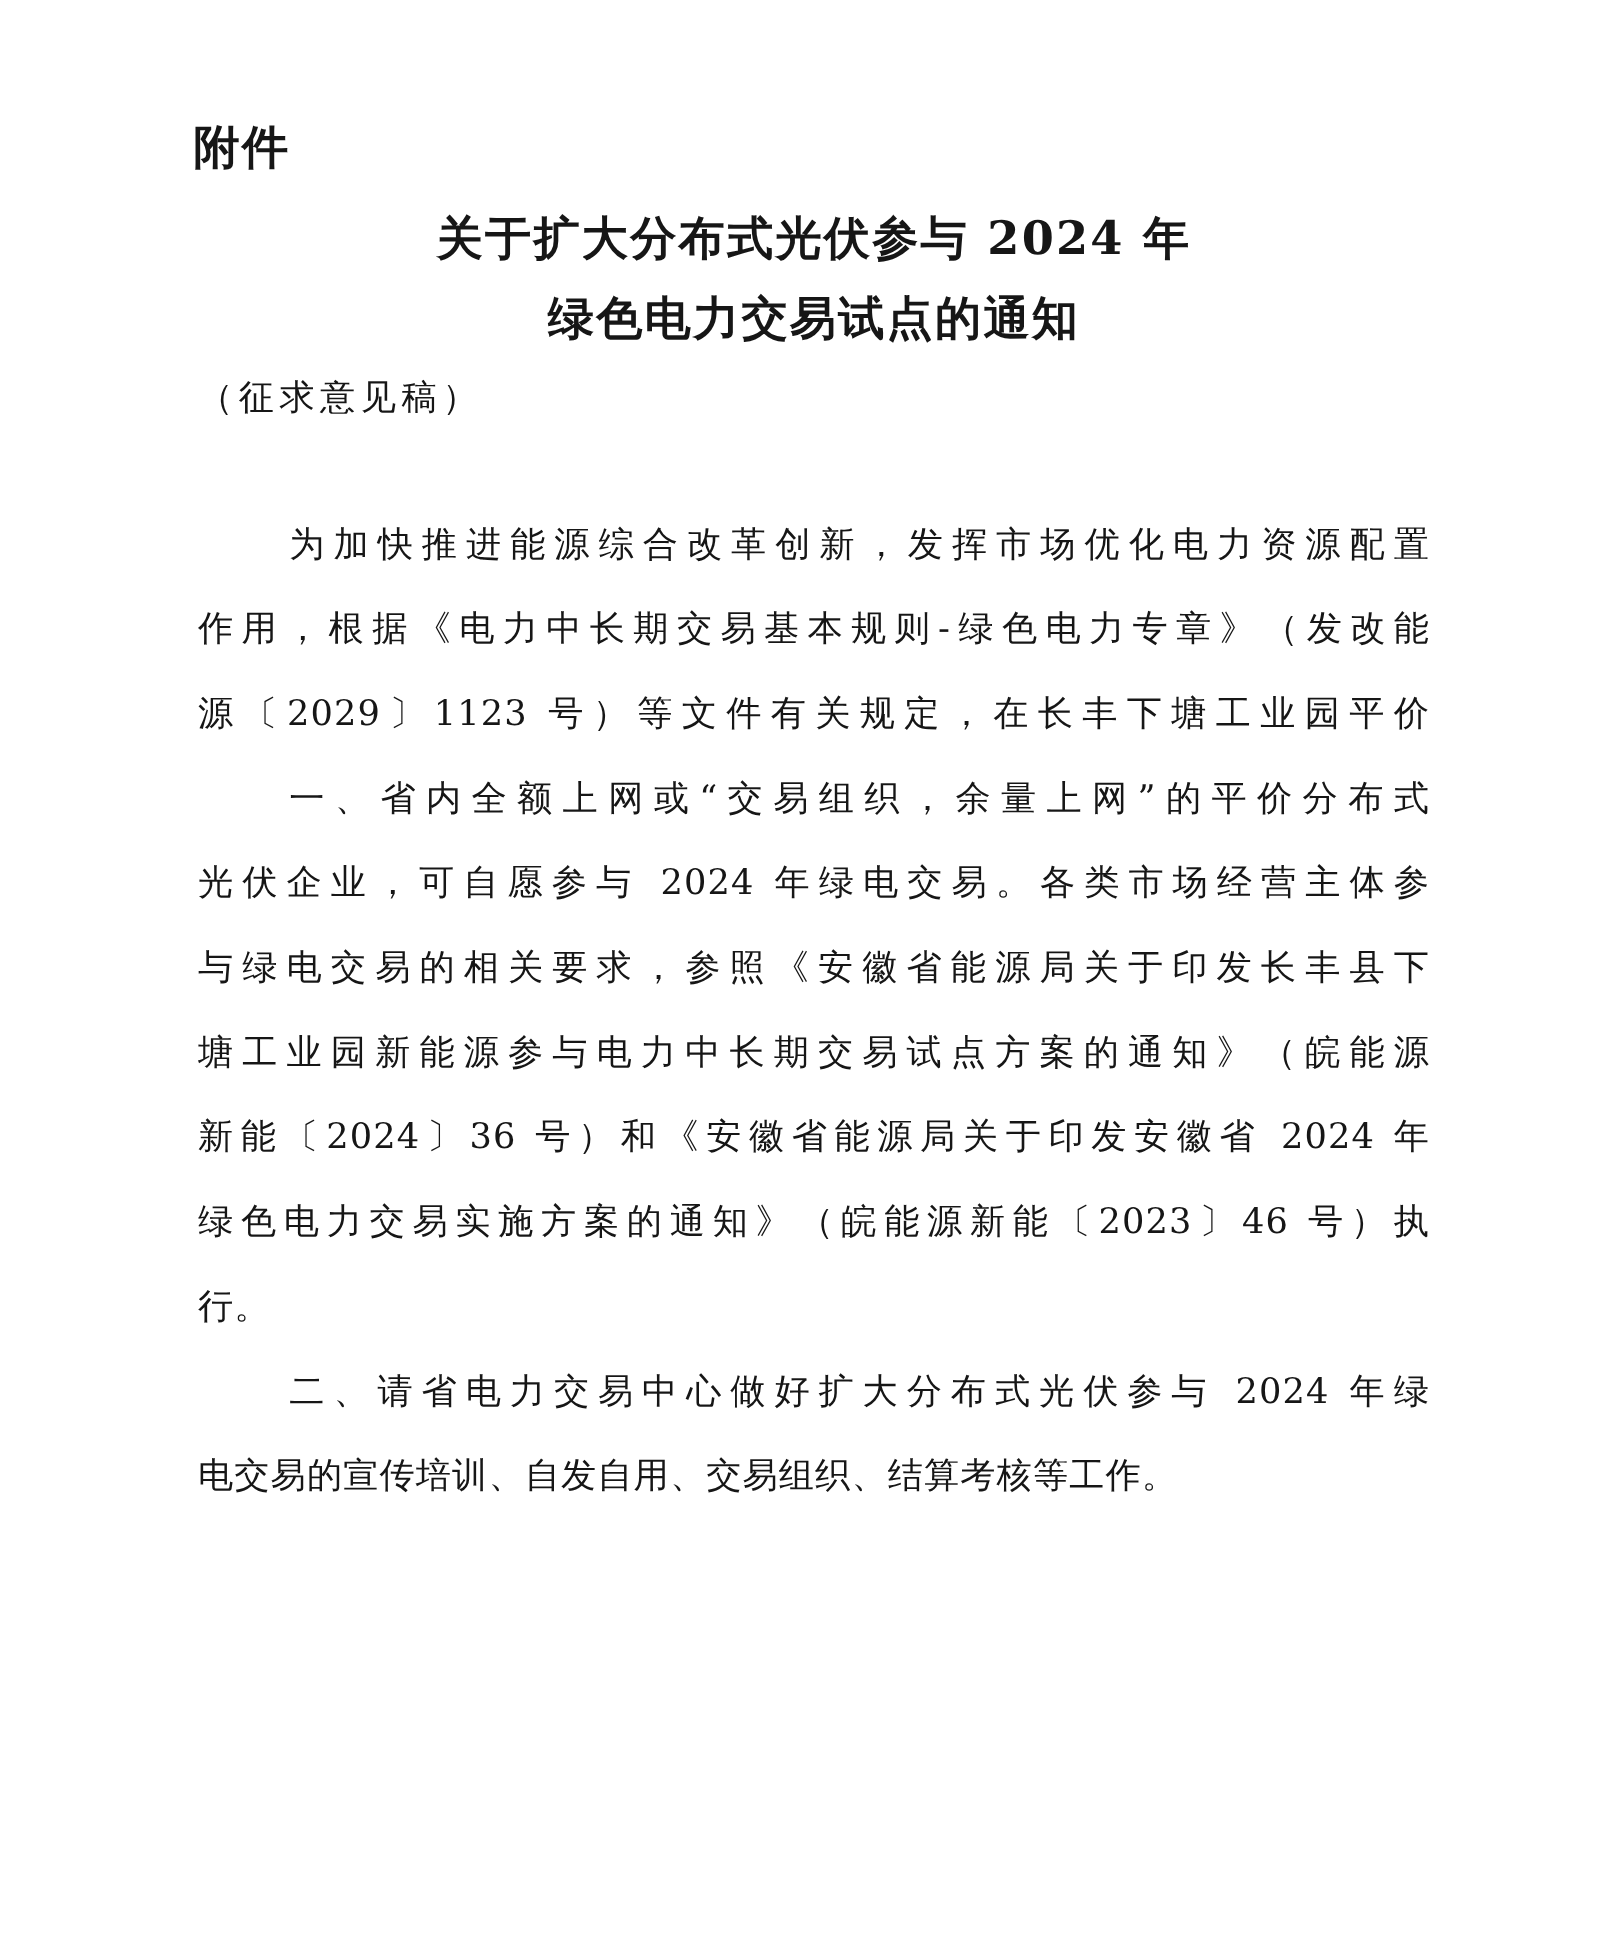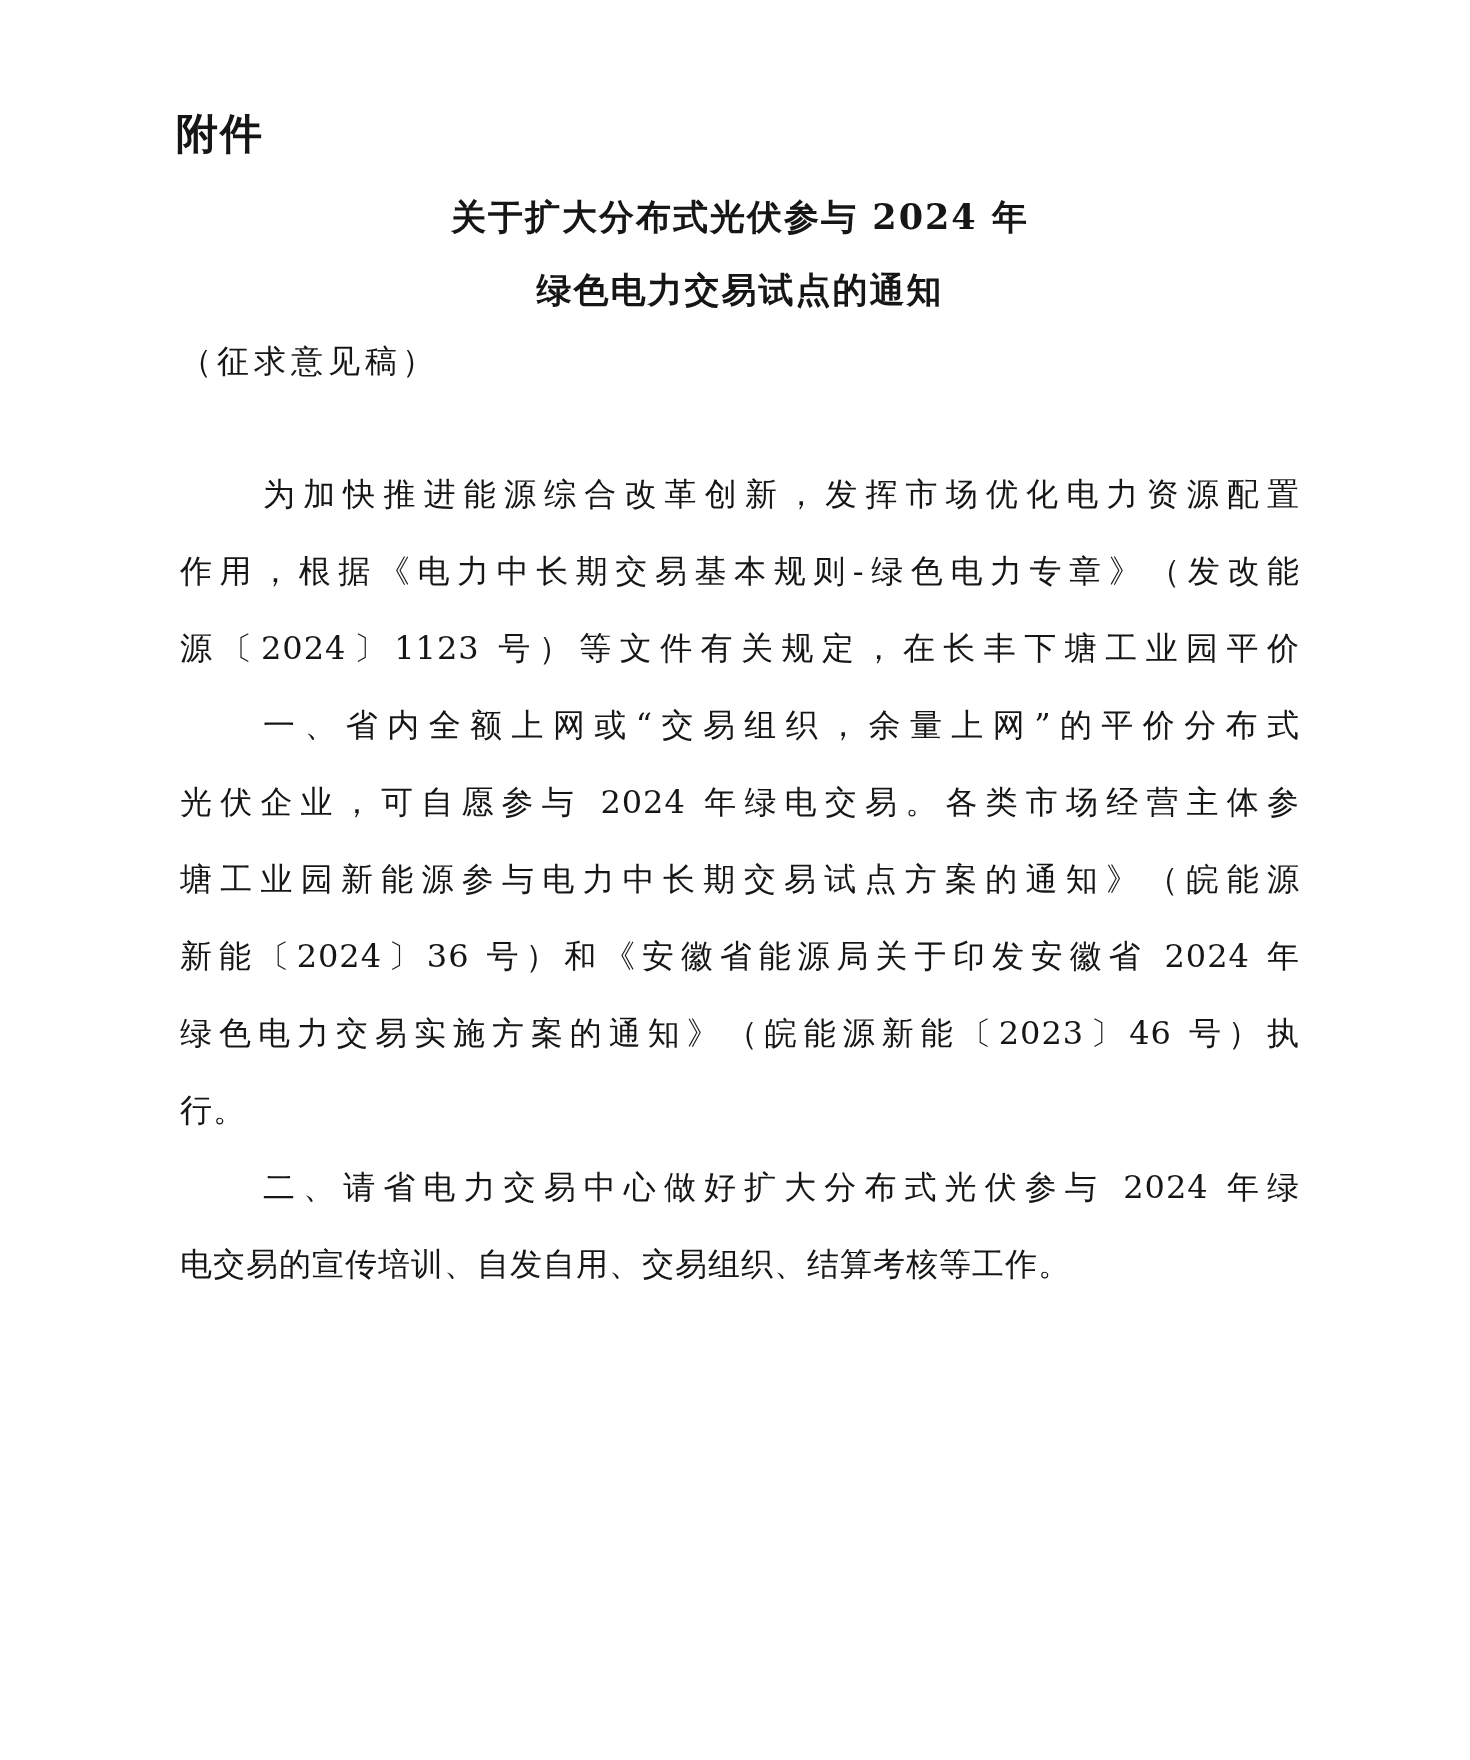--- a/index.html
+++ b/index.html
@@ -27,21 +27,21 @@
   }
   .title {
     position: absolute;
     left: 180px;
     top: 180px;
     width: 1120px;
     margin: 0;
     text-align: center;
     font-family: "DejaVu Serif", "Liberation Serif", serif;
     font-weight: bold;
-    font-size: 35px;
+    font-size: 42px;
     line-height: 73px;
     letter-spacing: 2px;
   }
   .title .tl { display: block; }
   .subtitle {
     position: absolute;
     left: 180px;
     top: 340px;
     width: 1120px;
     text-align: left;
@@ -84,23 +84,24 @@
   <h1 class="title">
     <span class="tl">关于扩大分布式光伏参与 2024 年</span>
     <span class="tl">绿色电力交易试点的通知</span>
   </h1>
 
   <div class="subtitle">（征求意见稿）</div>
 
   <div class="body">
     <div class="line indent stretch">为加快推进能源综合改革创新，发挥市场优化电力资源配置</div>
     <div class="line stretch">作用，根据《电力中长期交易基本规则-绿色电力专章》（发改能</div>
-    <div class="line stretch">源〔2024〕1123 号）等文件有关规定，在长丰下塘工业园平价</div>
+    <div class="line stretch">源〔2029〕1123 号）等文件有关规定，在长丰下塘工业园平价</div>
     <div class="line indent stretch">一、省内全额上网或“交易组织，余量上网”的平价分布式</div>
     <div class="line stretch">光伏企业，可自愿参与 2024 年绿电交易。各类市场经营主体参</div>
+    <div class="line stretch">与绿电交易的相关要求，参照《安徽省能源局关于印发长丰县下</div>
     <div class="line stretch">塘工业园新能源参与电力中长期交易试点方案的通知》（皖能源</div>
     <div class="line stretch">新能〔2024〕36 号）和《安徽省能源局关于印发安徽省 2024 年</div>
     <div class="line stretch">绿色电力交易实施方案的通知》（皖能源新能〔2023〕46 号）执</div>
     <div class="line">行。</div>
     <div class="line indent stretch">二、请省电力交易中心做好扩大分布式光伏参与 2024 年绿</div>
     <div class="line">电交易的宣传培训、自发自用、交易组织、结算考核等工作。</div>
   </div>
 
 </div>
 

